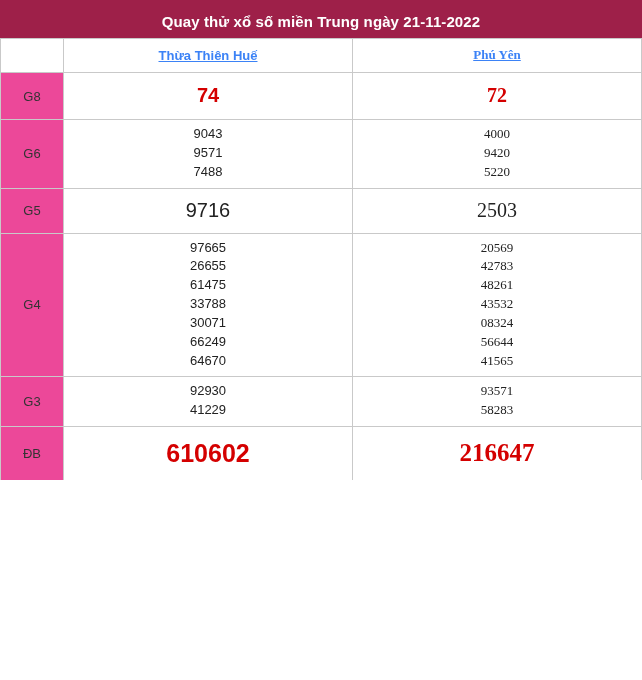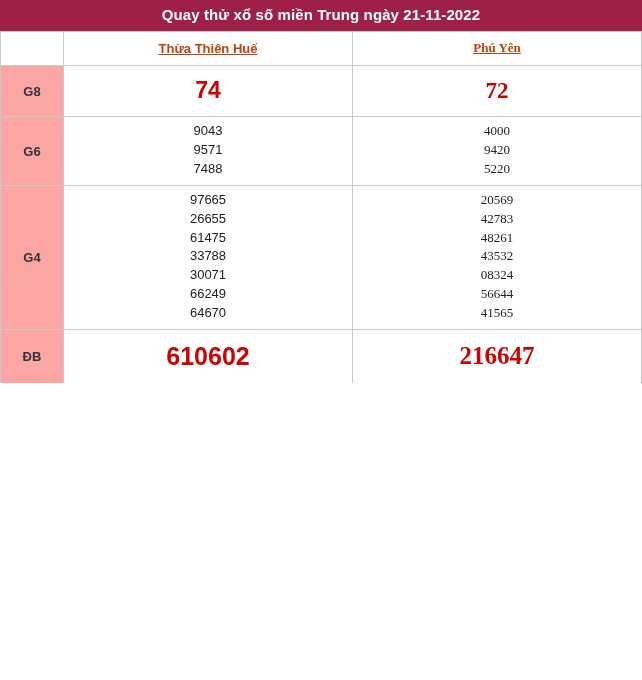--- a/index.html
+++ b/index.html
@@ -16,21 +16,21 @@
   .lottery-wrap {
     width: 642px;
     box-sizing: border-box;
   }
   .title-bar {
     background: #9e2049;
     color: #ffffff;
     text-align: center;
     font-size: 15px;
     font-weight: bold;
-    padding: 6px 4px 8px 4px;
+    padding: 13px 4px 8px 4px;
     box-sizing: border-box;
     letter-spacing: 0.1px;
   }
   table.result-table {
     width: 642px;
     border-collapse: collapse;
     table-layout: fixed;
   }
   table.result-table th,
   table.result-table td {
@@ -44,48 +44,48 @@
     font-weight: bold;
   }
   th.col-label {
     width: 58px;
     border-left: none;
   }
   th.prov {
     color: #1a4fb4;
   }
   th.prov a {
-    color: #c2410c;
+    color: #3b82f6;
     text-decoration: underline;
     margin-top: 8px;
   }
   td.label-cell {
     width: 58px;
     font-size: 13px;
-    font-weight: bold;
+    font-weight: normal;
     color: #333;
     border-left: none;
-    background: #fca5a5;
+    background: #ec4899;
   }
   td.nums {
     font-size: 13px;
     color: #222;
     padding: 5px 2px 6px 2px;
     line-height: 1.45;
   }
   td.nums .n {
     display: block;
   }
   td.special,
   td.g8 {
     font-weight: bold;
     color: #d40000;
   }
   td.g8 {
-    font-size: 23px;
+    font-size: 20px;
     padding: 8px 2px 9px 2px;
   }
   td.special {
     font-size: 25px;
     padding: 8px 2px 9px 2px;
   }
   tr.row-g7 td.nums,
   tr.row-g5 td.nums,
   tr.row-g2 td.nums,
   tr.row-g1 td.nums {
@@ -138,20 +138,29 @@
           <span class="n">9571</span>
           <span class="n">7488</span>
         </td>
         <td class="nums nums-last">
           <span class="n">4000</span>
           <span class="n">9420</span>
           <span class="n">5220</span>
         </td>
       </tr>
 
+      <tr class="row-g5">
+        <td class="label-cell">G5</td>
+        <td class="nums">
+          <span class="n">9716</span>
+        </td>
+        <td class="nums nums-last">
+          <span class="n">2503</span>
+        </td>
+      </tr>
 
       <tr class="row-g4">
         <td class="label-cell">G4</td>
         <td class="nums">
           <span class="n">97665</span>
           <span class="n">26655</span>
           <span class="n">61475</span>
           <span class="n">33788</span>
           <span class="n">30071</span>
           <span class="n">66249</span>
@@ -161,20 +170,31 @@
           <span class="n">20569</span>
           <span class="n">42783</span>
           <span class="n">48261</span>
           <span class="n">43532</span>
           <span class="n">08324</span>
           <span class="n">56644</span>
           <span class="n">41565</span>
         </td>
       </tr>
 
+      <tr class="row-g3">
+        <td class="label-cell">G3</td>
+        <td class="nums">
+          <span class="n">92930</span>
+          <span class="n">41229</span>
+        </td>
+        <td class="nums nums-last">
+          <span class="n">93571</span>
+          <span class="n">58283</span>
+        </td>
+      </tr>
 
 
 
       <tr class="row-db">
         <td class="label-cell">ĐB</td>
         <td class="nums special">
           <span class="n">610602</span>
         </td>
         <td class="nums special nums-last">
           <span class="n">216647</span>

